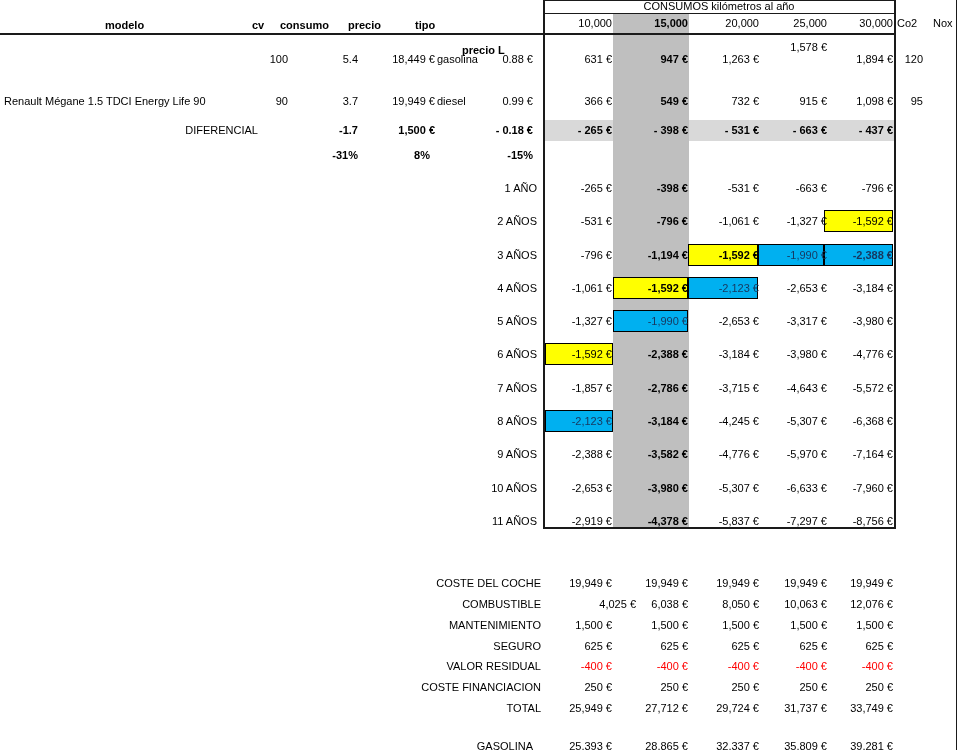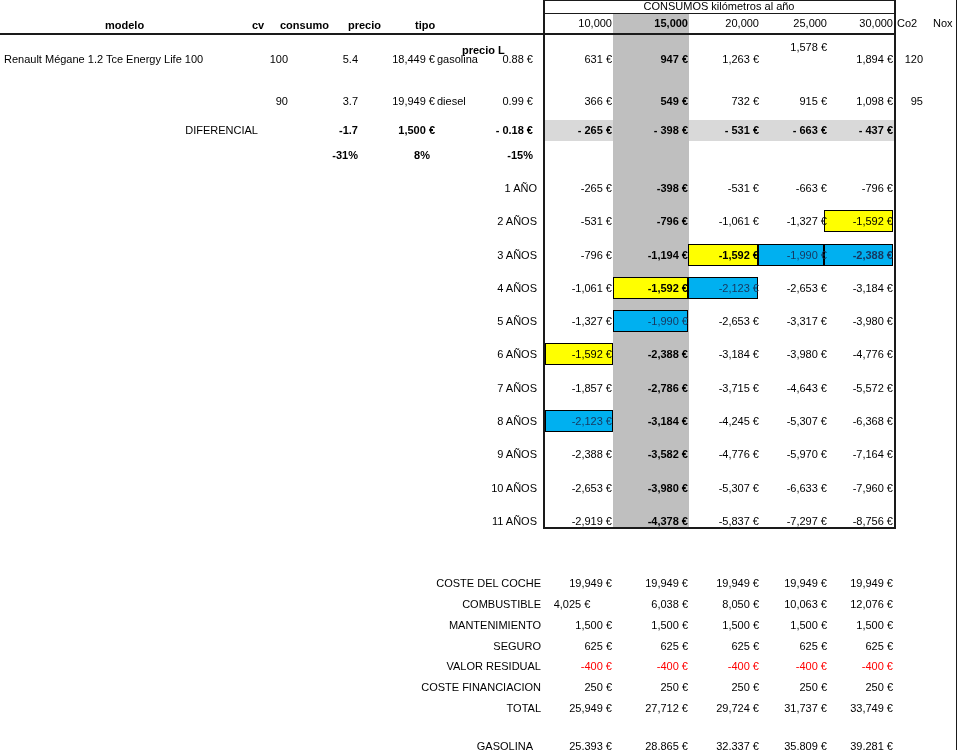--- a/index.html
+++ b/index.html
@@ -41,32 +41,32 @@
     <div class="cell b" style="left: 252px; top: 18px; width: 90px; height: 15px; line-height: 15px;">cv</div>
     <div class="cell b" style="left: 280px; top: 18px; width: 90px; height: 15px; line-height: 15px;">consumo</div>
     <div class="cell b" style="left: 348px; top: 18px; width: 90px; height: 15px; line-height: 15px;">precio</div>
     <div class="cell b" style="left: 415px; top: 18px; width: 90px; height: 15px; line-height: 15px;">tipo</div>
     <div class="cell b" style="left: 462px; top: 18px; width: 90px; height: 15px; line-height: 15px; margin-top: 25px;">precio L</div>
     <div class="cell r" style="left: 532px; top: 13px; width: 80px; height: 20px; line-height: 20px;">10,000</div>
     <div class="cell r b" style="left: 608px; top: 13px; width: 80px; height: 20px; line-height: 20px;">15,000</div>
     <div class="cell r" style="left: 679px; top: 13px; width: 80px; height: 20px; line-height: 20px;">20,000</div>
     <div class="cell r" style="left: 747px; top: 13px; width: 80px; height: 20px; line-height: 20px;">25,000</div>
     <div class="cell r" style="left: 813px; top: 13px; width: 80px; height: 20px; line-height: 20px;">30,000</div>
-    <div class="cell" style="left: 4px; top: 50px; width: 300px; height: 18px; line-height: 18px;">Renault Mégane 1.2 Tce Energy Life 100</div>
     <div class="cell r" style="left: 238px; top: 50px; width: 50px; height: 18px; line-height: 18px;">100</div>
     <div class="cell r" style="left: 308px; top: 50px; width: 50px; height: 18px; line-height: 18px;">5.4</div>
     <div class="cell r" style="left: 365px; top: 50px; width: 70px; height: 18px; line-height: 18px;">18,449 €</div>
     <div class="cell" style="left: 437px; top: 50px; width: 60px; height: 18px; line-height: 18px;">gasolina</div>
     <div class="cell r" style="left: 483px; top: 50px; width: 50px; height: 18px; line-height: 18px;">0.88 €</div>
     <div class="cell r" style="left: 532px; top: 50px; width: 80px; height: 18px; line-height: 18px;">631 €</div>
     <div class="cell r b" style="left: 608px; top: 50px; width: 80px; height: 18px; line-height: 18px;">947 €</div>
     <div class="cell r" style="left: 679px; top: 50px; width: 80px; height: 18px; line-height: 18px;">1,263 €</div>
     <div class="cell r" style="left: 747px; top: 38px; width: 80px; height: 18px; line-height: 18px;">1,578 €</div>
     <div class="cell r" style="left: 813px; top: 50px; width: 80px; height: 18px; line-height: 18px;">1,894 €</div>
     <div class="cell r" style="left: 883px; top: 50px; width: 40px; height: 18px; line-height: 18px;">120</div>
+    <div class="cell" style="left: 4px; top: 92px; width: 300px; height: 18px; line-height: 18px;">Renault Mégane 1.5 TDCI Energy Life 90</div>
     <div class="cell r" style="left: 238px; top: 92px; width: 50px; height: 18px; line-height: 18px;">90</div>
     <div class="cell r" style="left: 308px; top: 92px; width: 50px; height: 18px; line-height: 18px;">3.7</div>
     <div class="cell r" style="left: 365px; top: 92px; width: 70px; height: 18px; line-height: 18px;">19,949 €</div>
     <div class="cell" style="left: 437px; top: 92px; width: 60px; height: 18px; line-height: 18px;">diesel</div>
     <div class="cell r" style="left: 483px; top: 92px; width: 50px; height: 18px; line-height: 18px;">0.99 €</div>
     <div class="cell r" style="left: 532px; top: 92px; width: 80px; height: 18px; line-height: 18px;">366 €</div>
     <div class="cell r b" style="left: 608px; top: 92px; width: 80px; height: 18px; line-height: 18px; text-align: right;">549 €</div>
     <div class="cell r" style="left: 679px; top: 92px; width: 80px; height: 18px; line-height: 18px;">732 €</div>
     <div class="cell r" style="left: 747px; top: 92px; width: 80px; height: 18px; line-height: 18px;">915 €</div>
     <div class="cell r" style="left: 813px; top: 92px; width: 80px; height: 18px; line-height: 18px;">1,098 €</div>
@@ -158,21 +158,21 @@
     <div class="cell r" style="left: 679px; top: 510px; width: 80px; height: 22px; line-height: 22px;">-5,837 €</div>
     <div class="cell r" style="left: 747px; top: 510px; width: 80px; height: 22px; line-height: 22px;">-7,297 €</div>
     <div class="cell r" style="left: 813px; top: 510px; width: 80px; height: 22px; line-height: 22px;">-8,756 €</div>
     <div class="cell r" style="left: 371px; top: 575px; width: 170px; height: 16px; line-height: 16px;">COSTE DEL COCHE</div>
     <div class="cell r" style="left: 532px; top: 575px; width: 80px; height: 16px; line-height: 16px;">19,949 €</div>
     <div class="cell r" style="left: 608px; top: 575px; width: 80px; height: 16px; line-height: 16px;">19,949 €</div>
     <div class="cell r" style="left: 679px; top: 575px; width: 80px; height: 16px; line-height: 16px;">19,949 €</div>
     <div class="cell r" style="left: 747px; top: 575px; width: 80px; height: 16px; line-height: 16px;">19,949 €</div>
     <div class="cell r" style="left: 813px; top: 575px; width: 80px; height: 16px; line-height: 16px;">19,949 €</div>
     <div class="cell r" style="left: 371px; top: 596px; width: 170px; height: 16px; line-height: 16px;">COMBUSTIBLE</div>
-    <div class="cell r" style="left: 532px; top: 596px; width: 80px; height: 16px; line-height: 16px; text-align: center;">4,025 €</div>
+    <div class="cell r" style="left: 556px; top: 596px; width: 80px; height: 16px; line-height: 16px;">4,025 €</div>
     <div class="cell r" style="left: 608px; top: 596px; width: 80px; height: 16px; line-height: 16px;">6,038 €</div>
     <div class="cell r" style="left: 679px; top: 596px; width: 80px; height: 16px; line-height: 16px;">8,050 €</div>
     <div class="cell r" style="left: 747px; top: 596px; width: 80px; height: 16px; line-height: 16px;">10,063 €</div>
     <div class="cell r" style="left: 813px; top: 596px; width: 80px; height: 16px; line-height: 16px;">12,076 €</div>
     <div class="cell r" style="left: 371px; top: 617px; width: 170px; height: 16px; line-height: 16px;">MANTENIMIENTO</div>
     <div class="cell r" style="left: 532px; top: 617px; width: 80px; height: 16px; line-height: 16px;">1,500 €</div>
     <div class="cell r" style="left: 608px; top: 617px; width: 80px; height: 16px; line-height: 16px;">1,500 €</div>
     <div class="cell r" style="left: 679px; top: 617px; width: 80px; height: 16px; line-height: 16px;">1,500 €</div>
     <div class="cell r" style="left: 747px; top: 617px; width: 80px; height: 16px; line-height: 16px;">1,500 €</div>
     <div class="cell r" style="left: 813px; top: 617px; width: 80px; height: 16px; line-height: 16px;">1,500 €</div>

